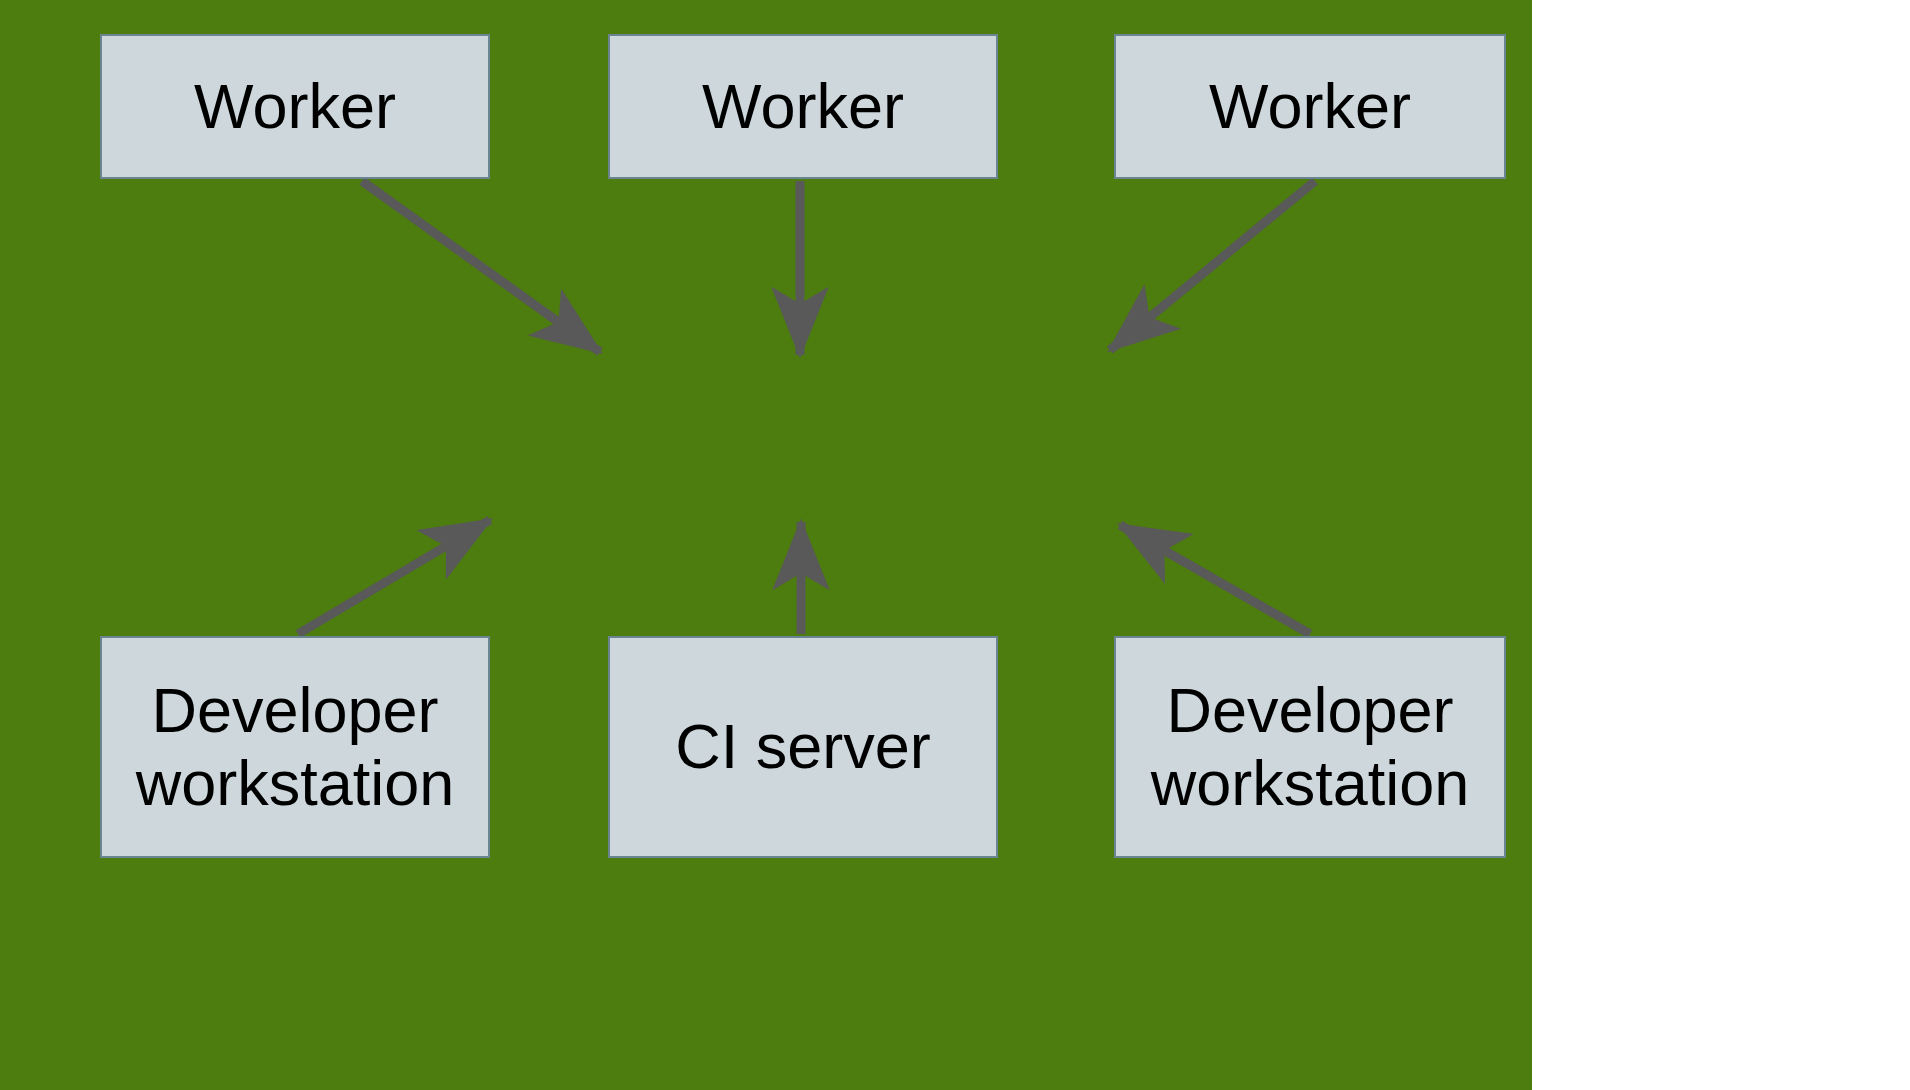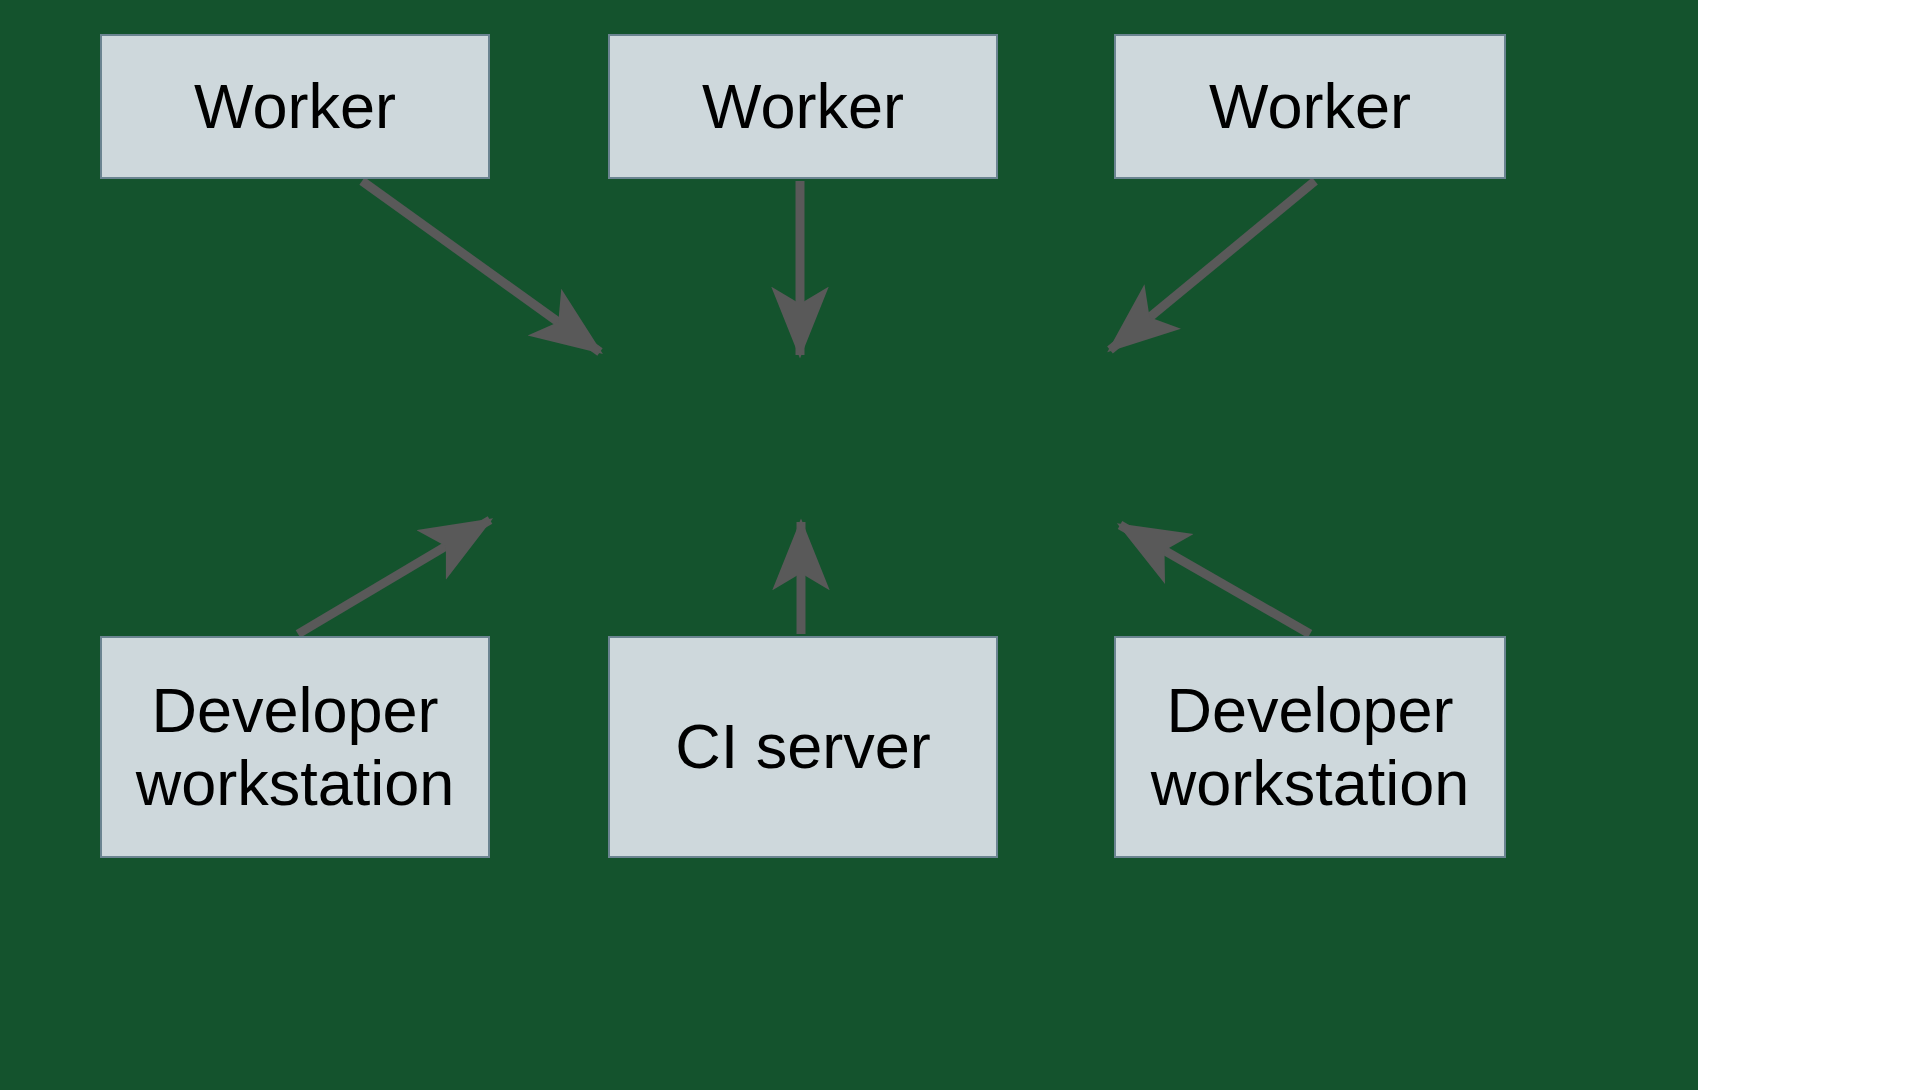--- a/index.html
+++ b/index.html
@@ -2,23 +2,23 @@
 <html><head>
 <meta charset="utf-8">
 <style>
   html, body {
     margin: 0;
     padding: 0;
     background: #ffffff;
   }
   #canvas {
     position: relative;
-    width: 1698px;
+    width: 1532px;
     height: 1090px;
-    background: #14532d;
+    background: #4d7c0f;
     overflow: hidden;
     font-family: "Liberation Sans", sans-serif;
   }
   svg#edges {
     position: absolute;
     left: 0;
     top: 0;
     width: 1910px;
     height: 1090px;
     pointer-events: none;

